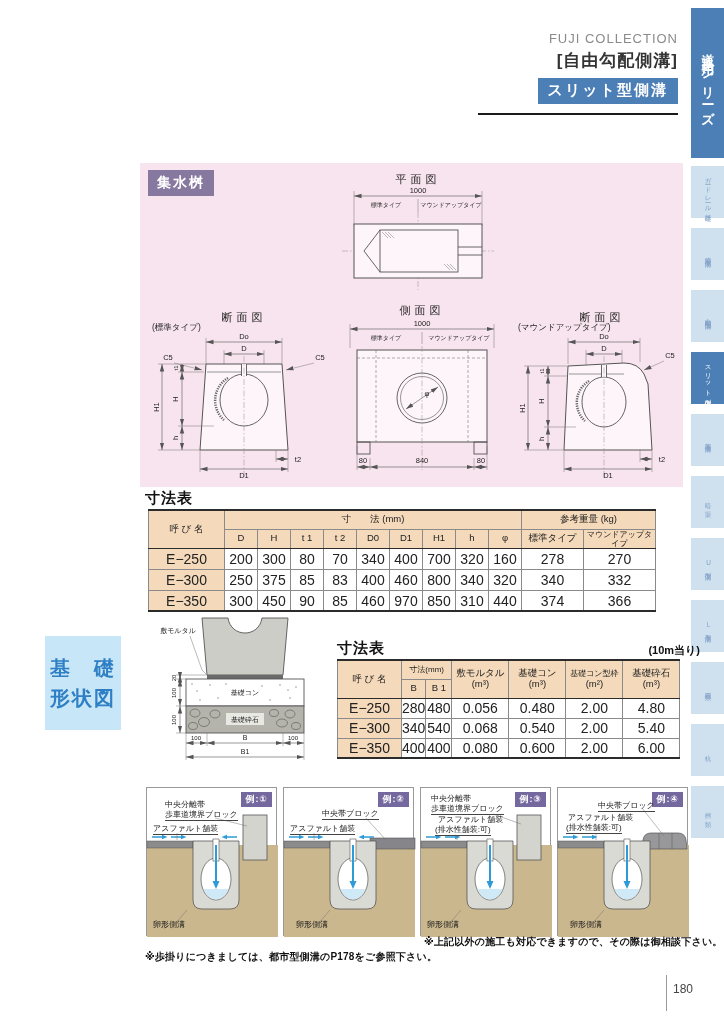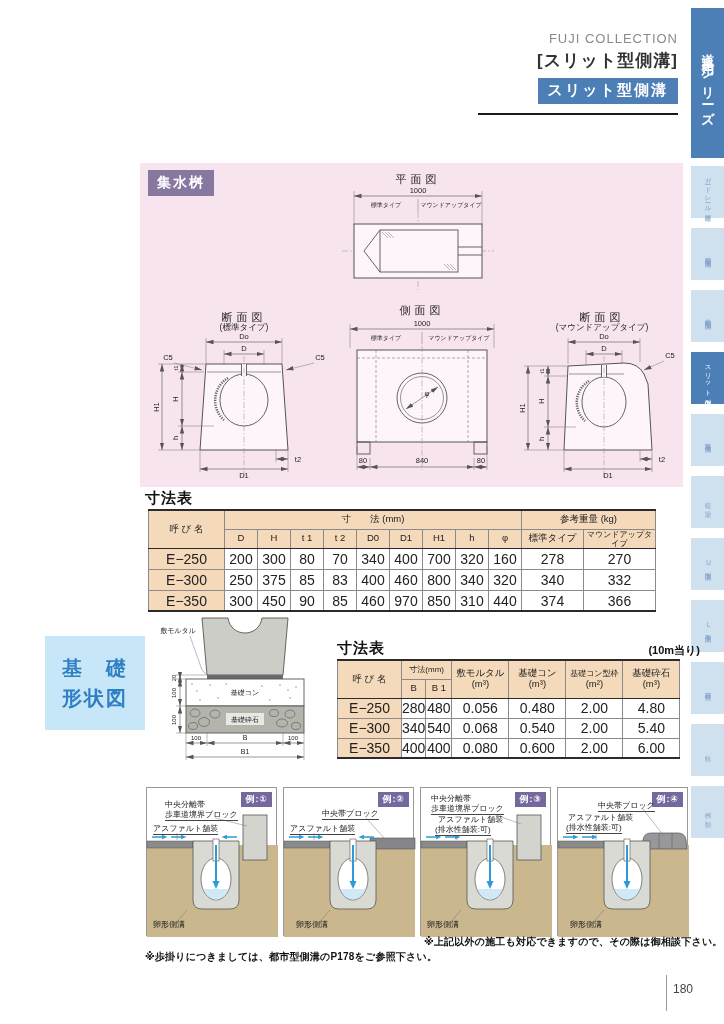--- a/index.html
+++ b/index.html
@@ -15,21 +15,21 @@
 .vtab.on{background:#4d7fb7;color:#fff}
 
 .brand{position:absolute;right:46px;top:31px;font-size:13px;color:#8a8a8a;letter-spacing:1px}
 .series{position:absolute;right:46px;top:49px;font-size:17px;font-weight:bold;color:#333;letter-spacing:1px}
 .hbadge{position:absolute;right:46px;top:78px;background:#4d7fb7;color:#fff;font-size:15px;font-weight:bold;padding:3px 10px 4px;letter-spacing:2px}
 .hrule{position:absolute;left:478px;top:113px;width:200px;height:2px;background:#1a1a1a}
 
 .pink{position:absolute;left:140px;top:163px;width:543px;height:324px;background:#f8e4ee}
 .cbadge{position:absolute;left:148px;top:170px;background:#87789f;color:#fff;font-size:14px;font-weight:bold;padding:4px 9px;letter-spacing:2px}
 .dtitle{position:absolute;font-size:11px;color:#222;letter-spacing:4px;text-align:center}
-.dsub{position:absolute;font-size:8.5px;color:#222;text-align:center}
+.dsub{position:absolute;font-size:8.5px;color:#222;}
 
 svg{overflow:visible}
 .ln{stroke:#555;stroke-width:0.9;fill:none}
 .bf{fill:#fdf5f9;stroke:#555;stroke-width:1}
 .dm{stroke:#555;stroke-width:0.6;fill:none;marker-start:url(#ar);marker-end:url(#ar)}
 .tk{stroke:#777;stroke-width:0.5;fill:none}
 .cl{stroke:#999;stroke-width:0.55;fill:none;stroke-dasharray:6 2 1.5 2}
 .dsh{stroke:#777;stroke-width:0.6;fill:none;stroke-dasharray:3 2}
 .hatch{stroke:#666;stroke-width:2.5;fill:none;stroke-dasharray:1.2 1.2}
 text.tx{font-size:7.5px;fill:#222;text-anchor:middle;font-family:"Liberation Sans","DejaVu Sans",sans-serif}
@@ -39,21 +39,21 @@
 .ttl{position:absolute;font-size:15px;font-weight:bold;color:#111;letter-spacing:1px}
 table.ct{position:absolute;border-collapse:collapse;table-layout:fixed;background:#fff;border-top:2px solid #2b2b2b;border-bottom:2px solid #2b2b2b}
 .ct th,.ct td{border:0.8px solid #8a8a8a;text-align:center;vertical-align:middle;padding:0;font-weight:normal;color:#222}
 .ct th{background:#f4d9ba;font-size:9.5px;height:19px;line-height:1.15}
 .ct td{font-size:14px;height:21px;background:#fff}
 .ct td.nm{background:#f4d9ba}
 .hline th,.hb{border-bottom:1.4px solid #2b2b2b !important}
 .sm{font-size:8px !important}
 .t2 td{height:20px}
 
-.bluebox{position:absolute;left:45px;width:100px;background:#c7e6f7;color:#2e7fc4;display:flex;flex-direction:column;align-items:center;justify-content:center;font-weight:bold;letter-spacing:2px}
+.bluebox{position:absolute;left:45px;width:76px;background:#c7e6f7;color:#2e7fc4;display:flex;flex-direction:column;align-items:center;justify-content:center;font-weight:bold;letter-spacing:2px}
 
 .panel{position:absolute;top:787px;width:131px;height:149px;background:#fff;border:1px solid #999}
 .pbadge{position:absolute;top:4px;right:4px;background:#75689e;color:#fff;font-size:9px;padding:1px 4px;font-weight:bold;letter-spacing:1px}
 .plbl{position:absolute;font-size:8px;color:#1a1a1a;line-height:1.2;white-space:nowrap}
 .u{border-bottom:0.5px solid #444}
 .note{position:absolute;font-size:10px;font-weight:bold;color:#111;letter-spacing:0.2px}
 </style>
 </head>
 <body>
 
@@ -100,21 +100,21 @@
       </div>
     <div class="vtab" style="top:724px;height:52px">
         <span>杭</span>
       </div>
     <div class="vtab" style="top:786px;height:52px">
         <span>桝　類</span>
       </div>
   </nav>
 
   <div class="brand">FUJI COLLECTION</div>
-  <div class="series">[スリット型側溝]</div>
+  <div class="series">[自由勾配側溝]</div>
   <div class="hbadge">スリット型側溝</div>
   <div class="hrule"></div>
 
   <div class="pink"></div>
   <div class="cbadge"><span>集水桝</span></div>
 
   <div class="dtitle" style="left:348px;top:172px;width:140px">平面図</div>
 
   <svg class="abs" style="left:348px;top:186px" width="140" height="116" viewBox="0 0 140 116">
     <line class="tk" x1="6" y1="5" x2="6" y2="40"></line>

